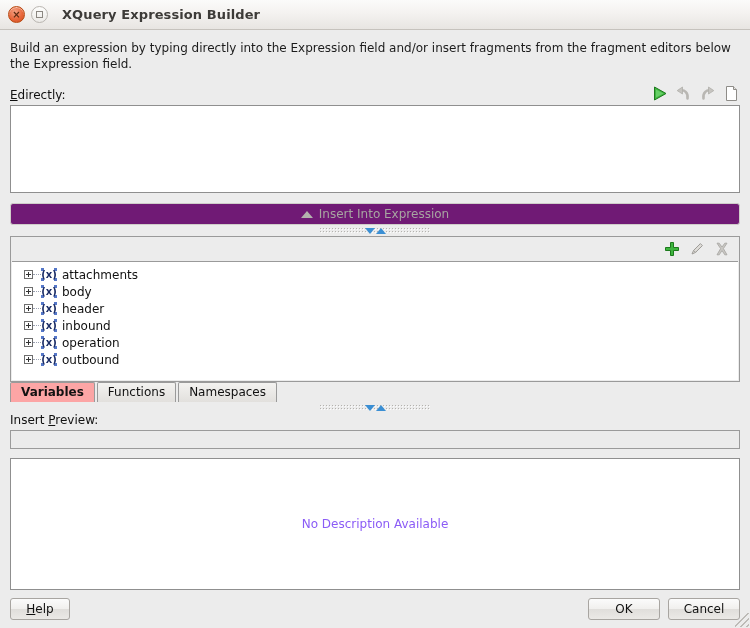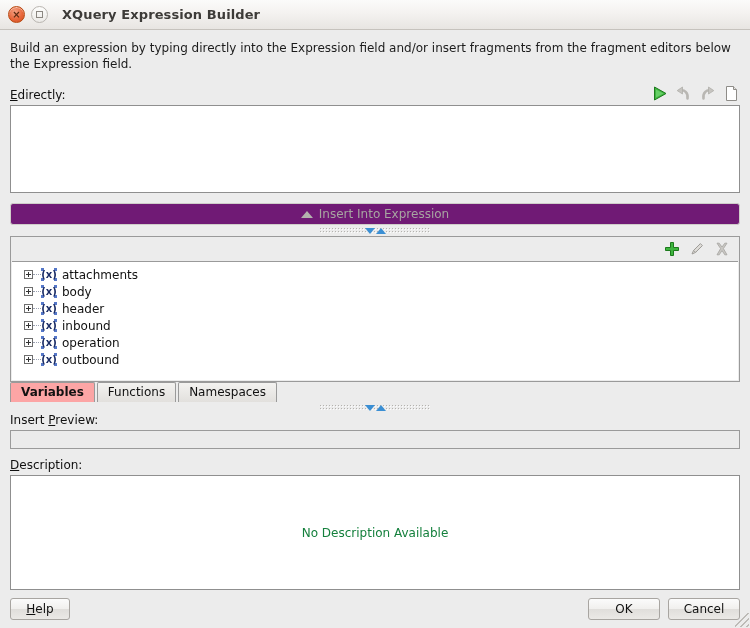--- a/index.html
+++ b/index.html
@@ -301,21 +301,21 @@
     margin-bottom: 9px;
   }
   .desc-area {
     background: #ffffff;
     border: 1px solid #8f8f8f;
     box-sizing: border-box;
     flex: 1 1 auto;
     display: flex;
     align-items: center;
     justify-content: center;
-    color: #15803d;
+    color: #8b5cf6;
     font-size: 12px;
     min-height: 60px;
   }
 
   
   .footer {
     flex: 0 0 38px;
     height: 38px;
     display: flex;
     align-items: center;
@@ -532,21 +532,20 @@
     <div class="splitter">
       <div class="dots">
         <span class="tri-down"></span>
         <span class="tri-up"></span>
       </div>
     </div>
 
     <div class="small-label"><span>Insert </span><u>P</u><span>review:</span></div>
     <div class="preview-field"></div>
 
-    <div class="small-label"><u>D</u><span>escription:</span></div>
     <div class="desc-area">
       <span>No Description Available</span>
     </div>
   </div>
 
   <div class="footer">
     <div class="btn"><u>H</u><span>elp</span></div>
     <div class="footer-right">
       <div class="btn btn-wide">OK</div>
       <div class="btn btn-wide">Cancel</div>

